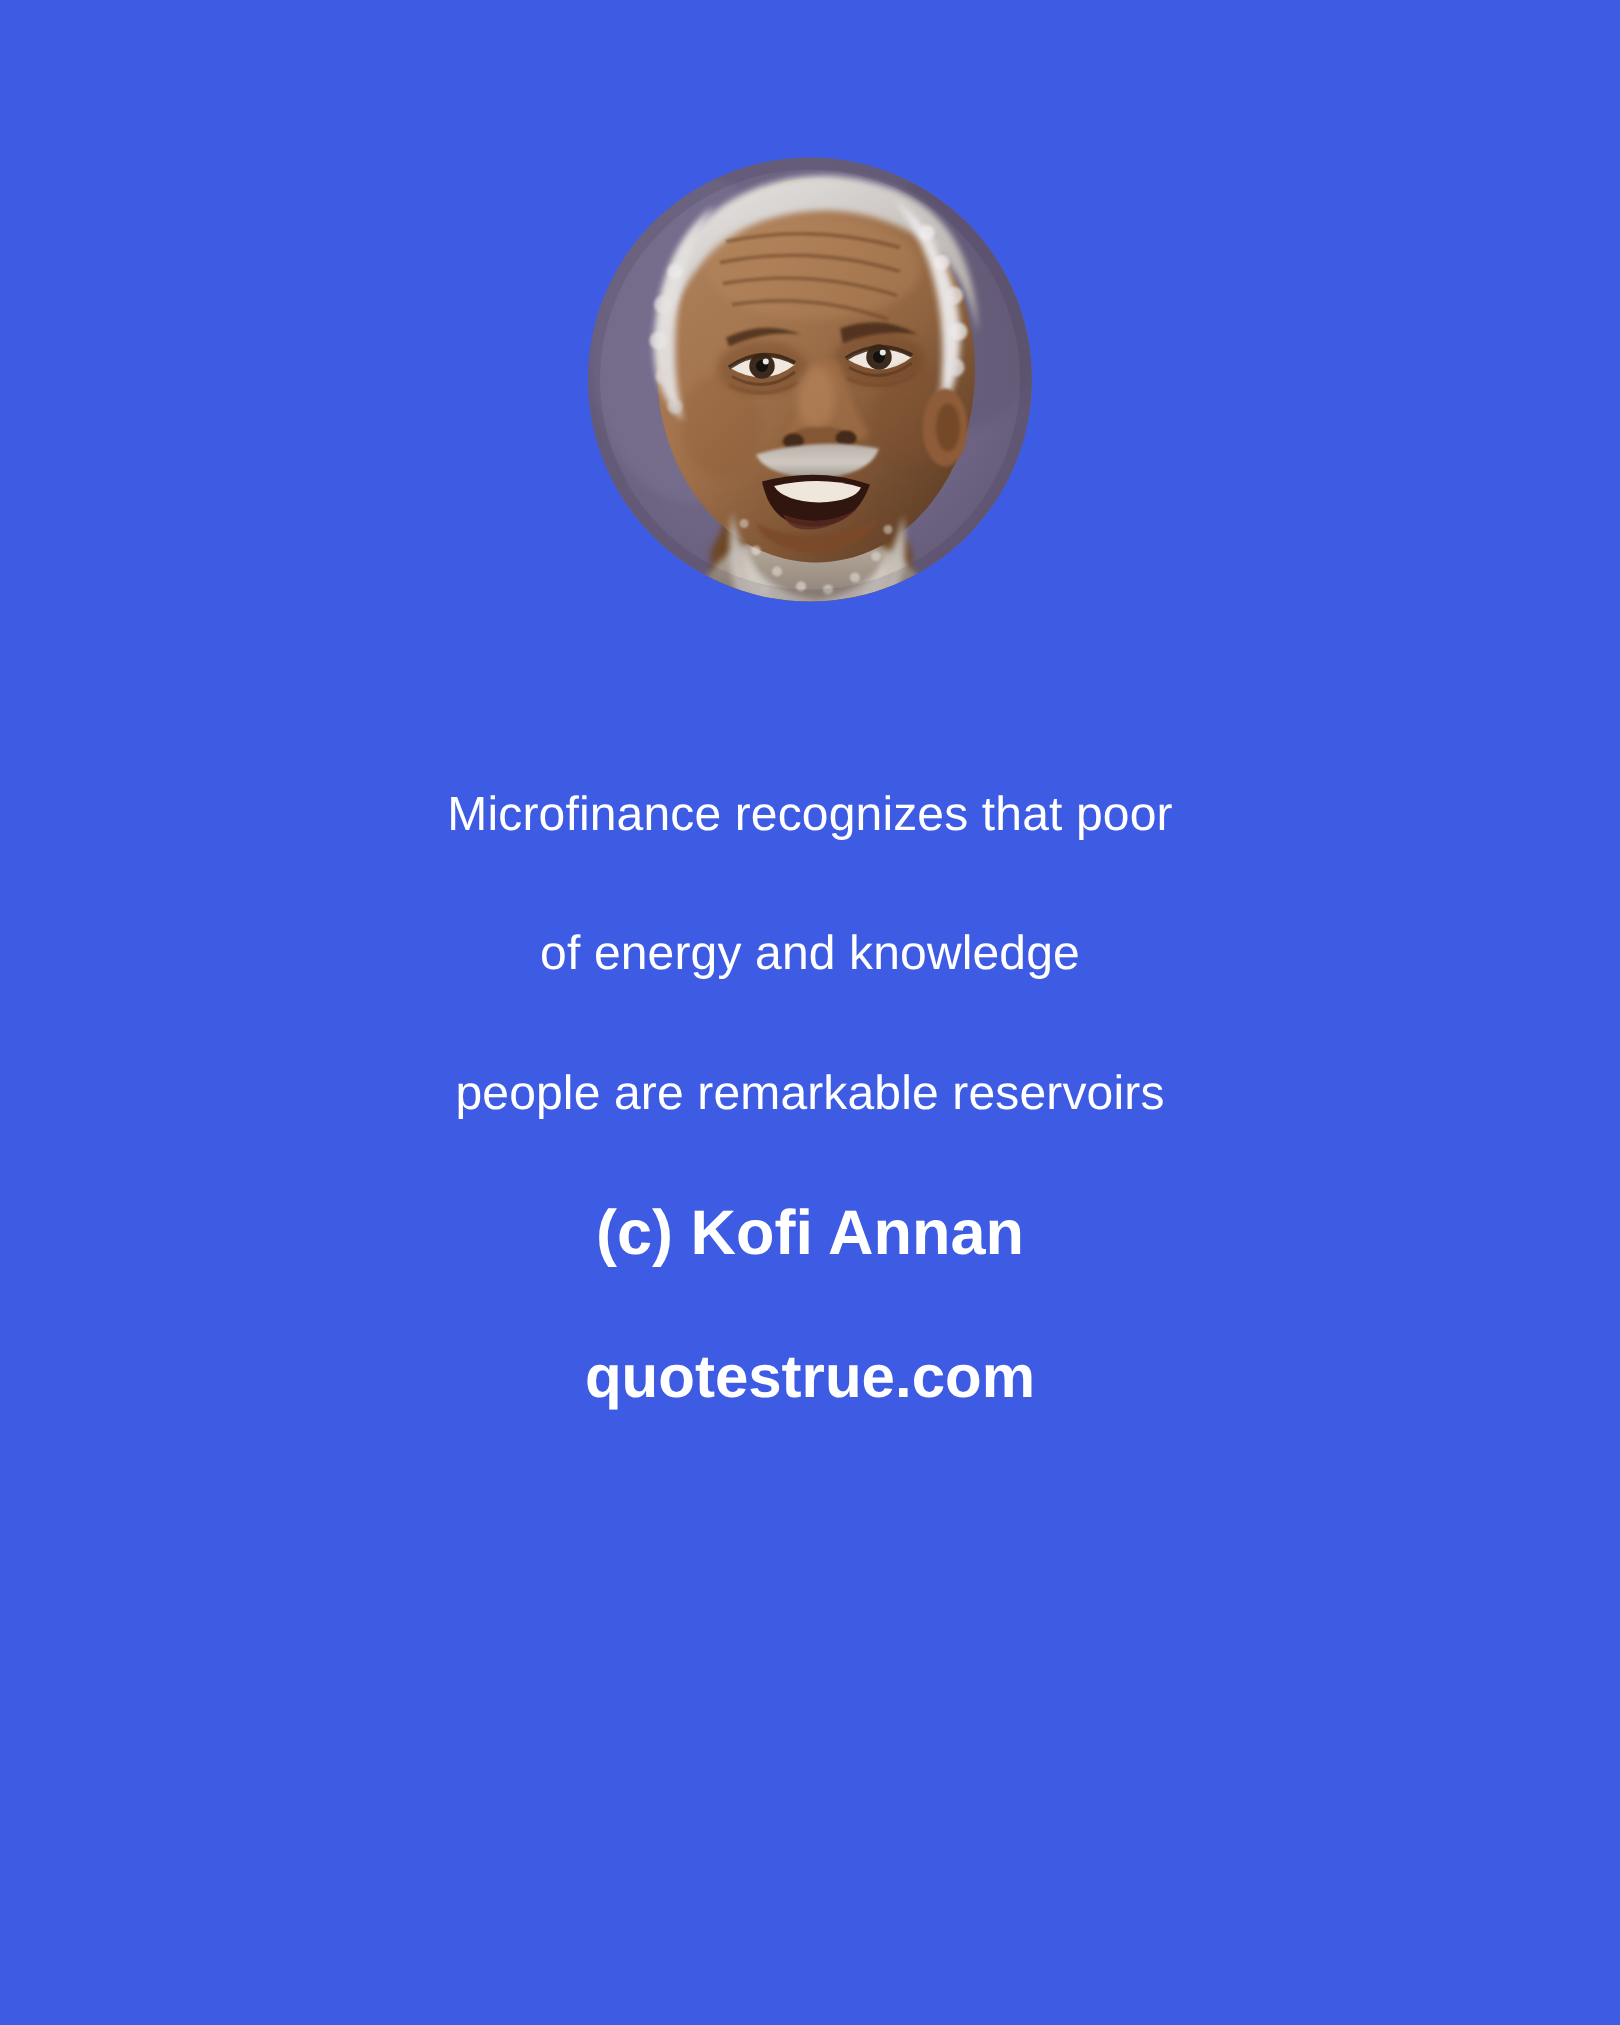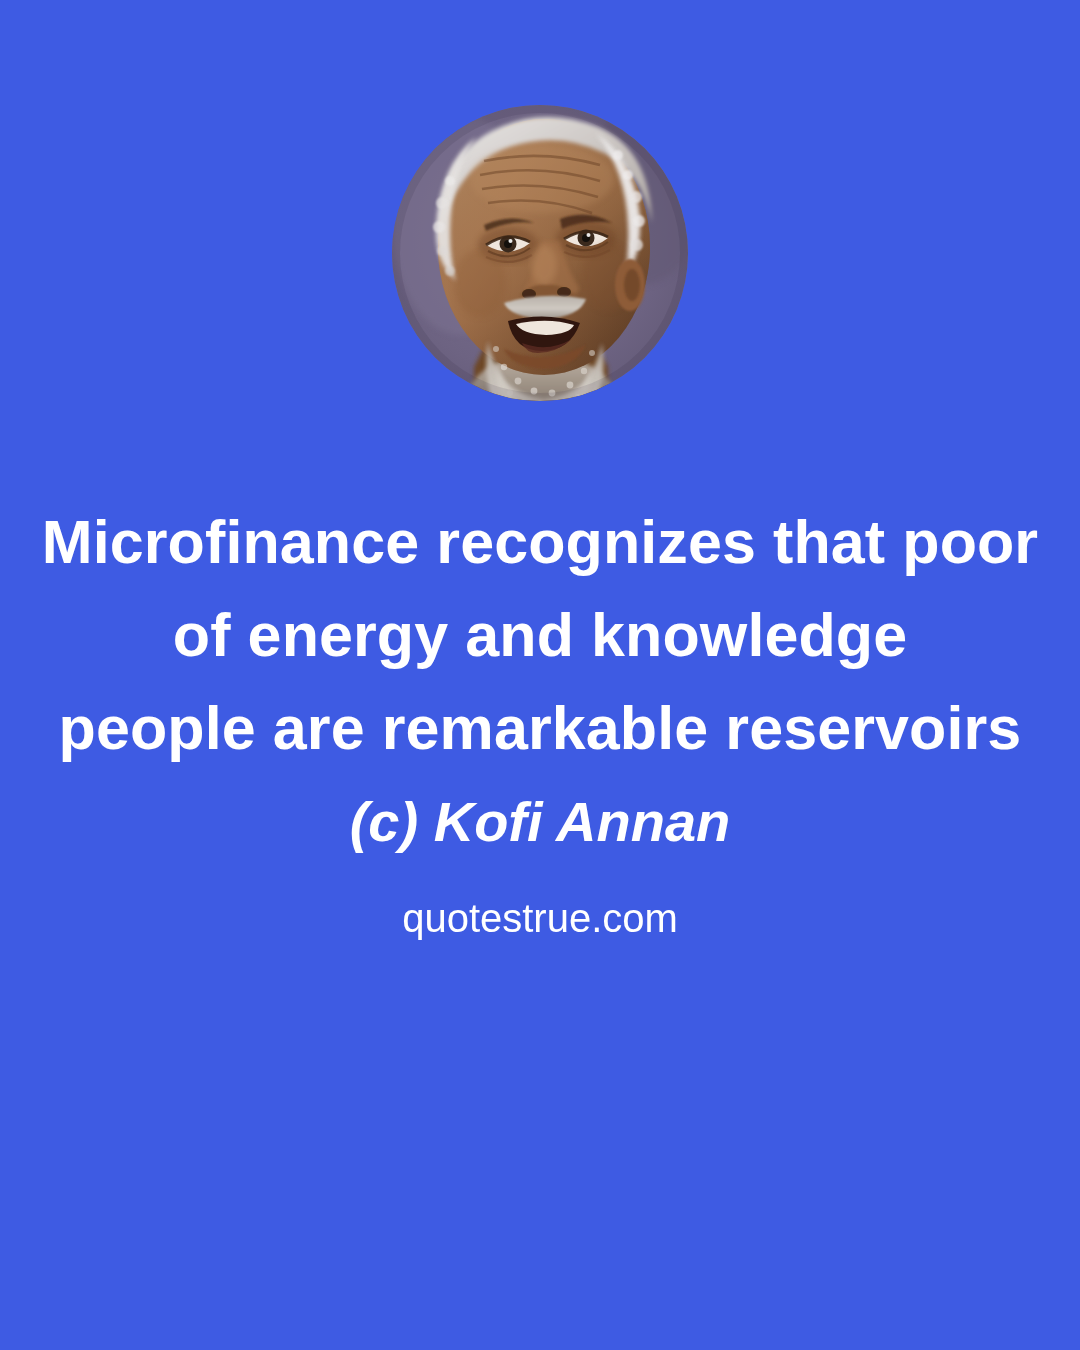--- a/index.html
+++ b/index.html
@@ -45,43 +45,42 @@
     left: 0;
     top: 496px;
     width: 1080px;
     text-align: center;
   }
 
   .quote-line {
     display: block;
     color: #ffffff;
     font-family: "Liberation Sans", sans-serif;
-    font-weight: 700;
-    font-size: 61px;
+    font-weight: 400;
+    font-size: 32px;
     line-height: 93px;
     letter-spacing: 0.1px;
     white-space: nowrap;
   }
 
   .attribution {
     display: block;
     color: #ffffff;
     font-family: "Liberation Sans", sans-serif;
     font-weight: 700;
-    font-size: 56px;
+    font-size: 42px;
     line-height: 93px;
     white-space: nowrap;
-    font-style: italic;
   }
 
   .website {
     display: block;
     color: #ffffff;
     font-family: "Liberation Sans", sans-serif;
-    font-weight: 400;
+    font-weight: 700;
     font-size: 40px;
     line-height: 100px;
     white-space: nowrap;
   }
 </style>
 </head>
 <body>
 
 <div class="card">
 

